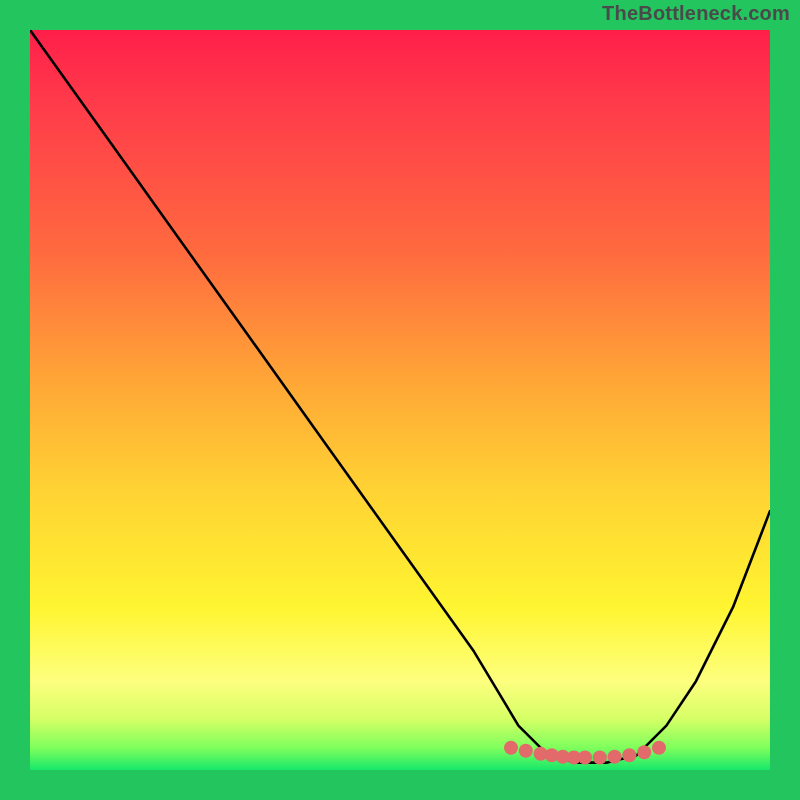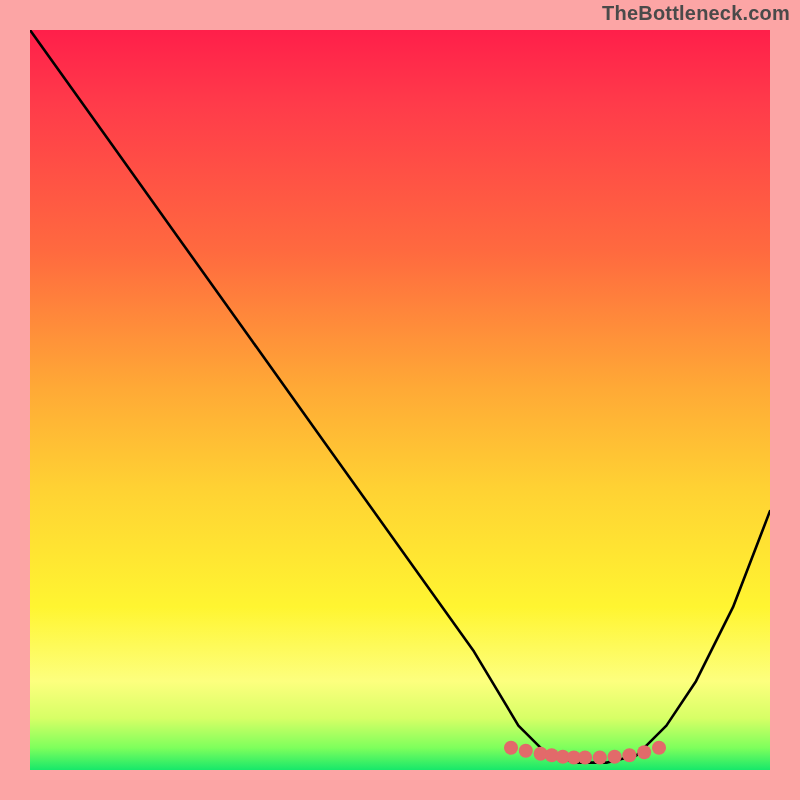--- a/index.html
+++ b/index.html
@@ -8,21 +8,21 @@
     background: #000;
     width: 800px;
     height: 800px;
     overflow: hidden;
     font-family: Arial, Helvetica, sans-serif;
   }
   .frame {
     position: relative;
     width: 800px;
     height: 800px;
-    background: #fca5a5;
+    background: #22c55e;
   }
   .watermark {
     position: absolute;
     top: 2px;
     right: 10px;
     color: #4a4a4a;
     font-size: 20px;
     font-weight: bold;
     letter-spacing: 0.2px;
     z-index: 10;

